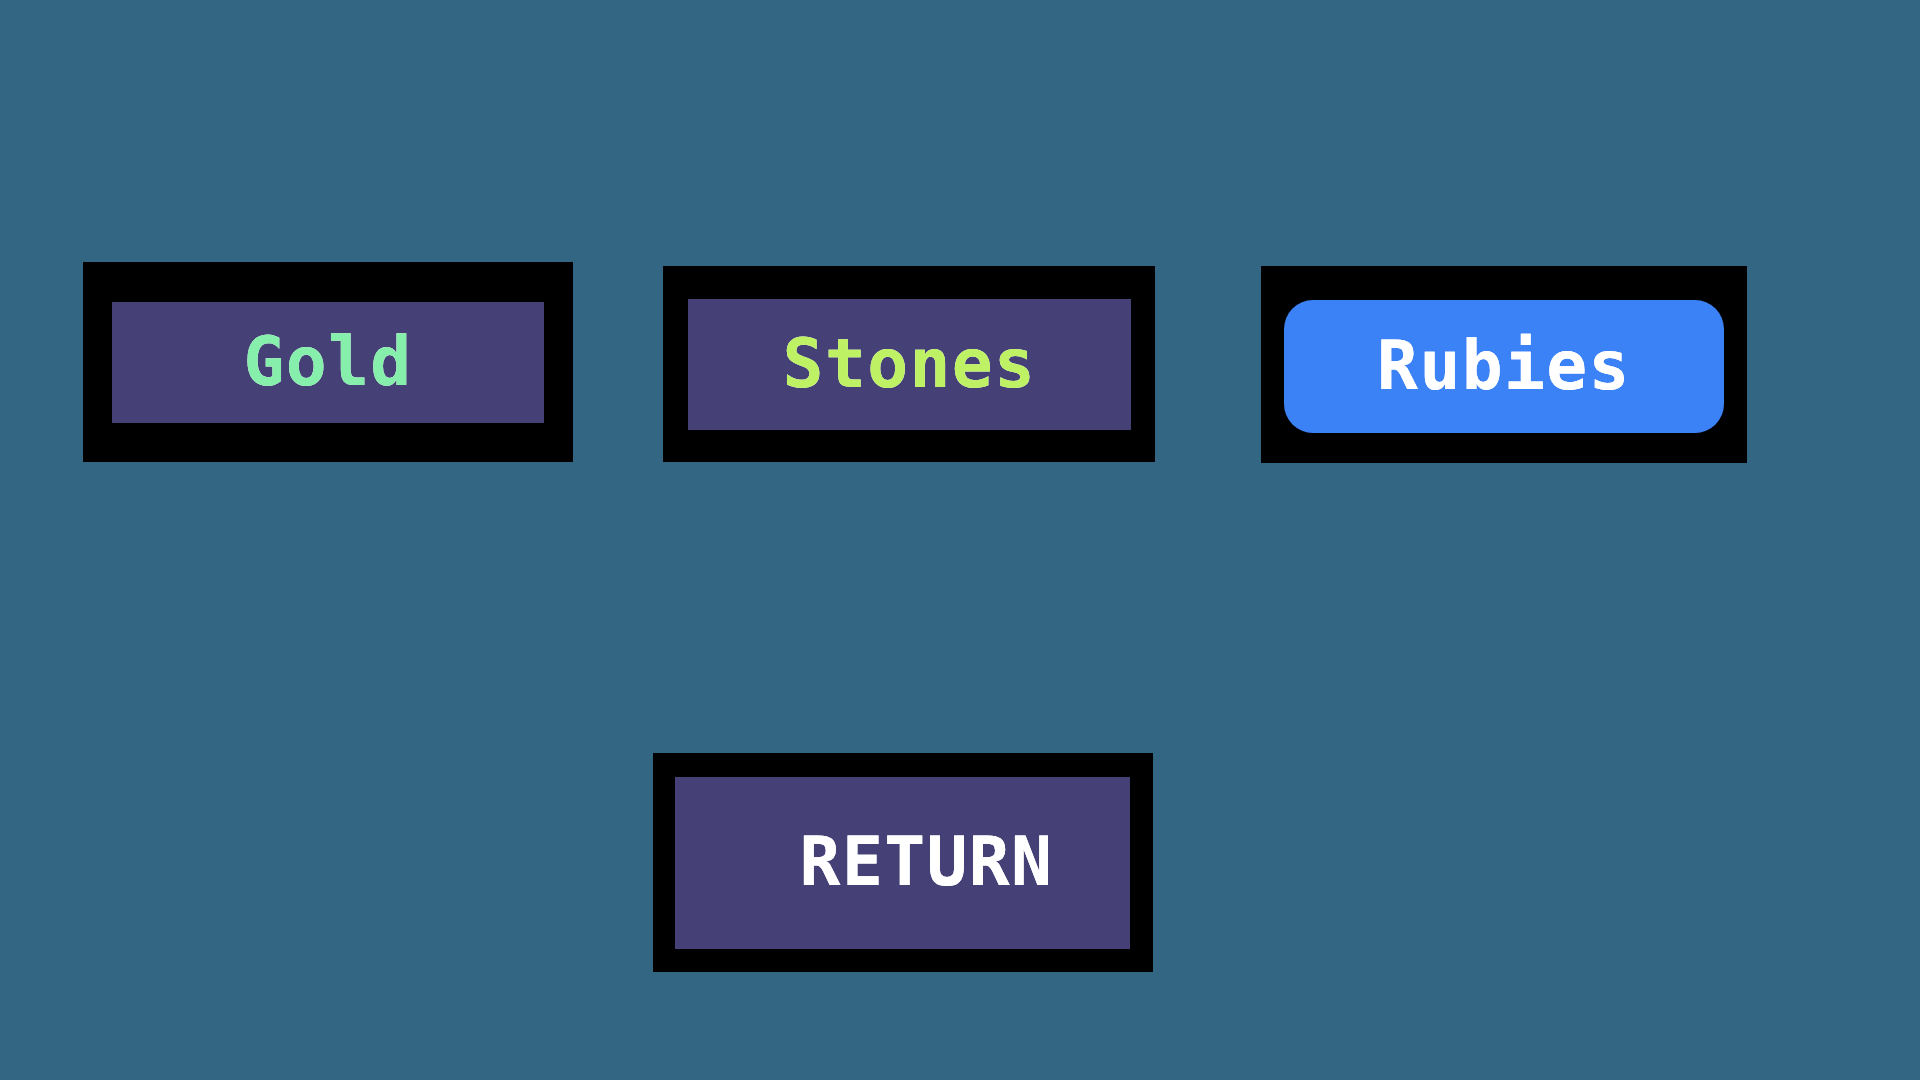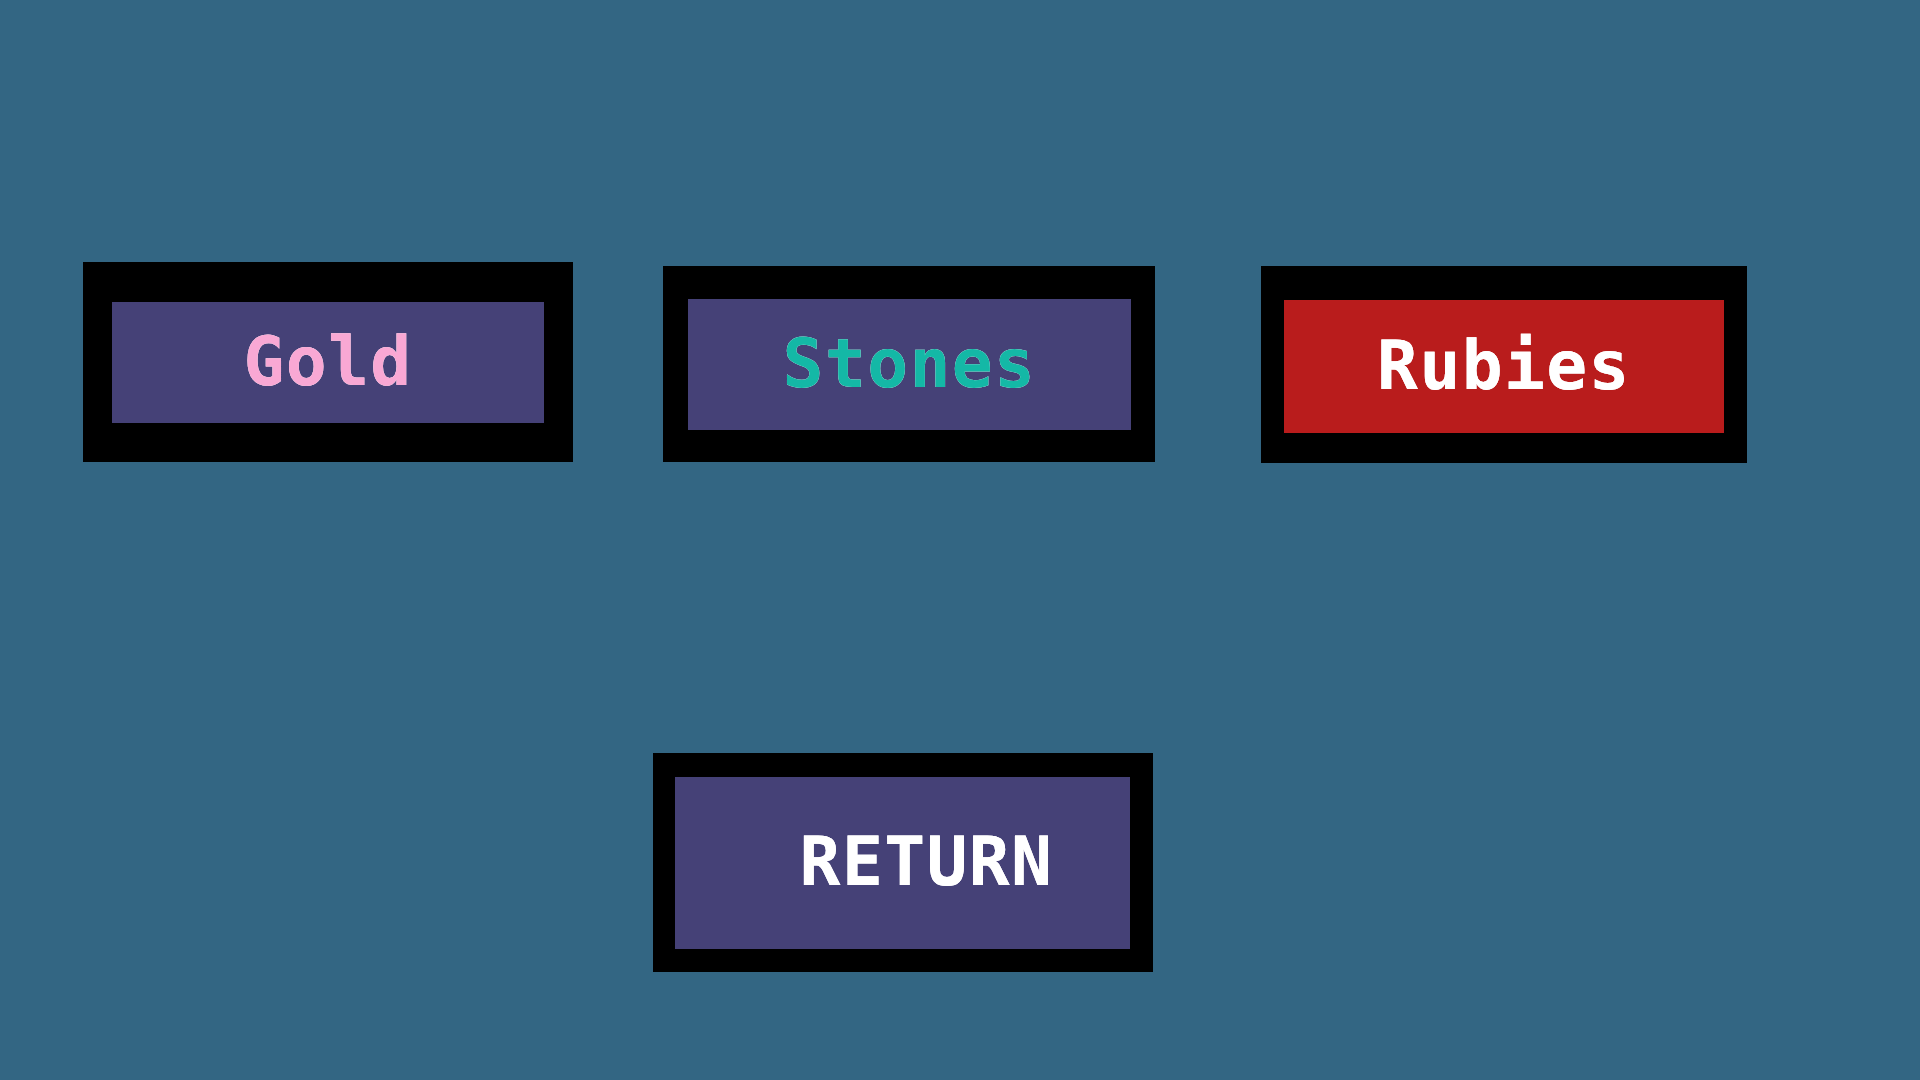--- a/index.html
+++ b/index.html
@@ -116,32 +116,32 @@
   }
   #btn-return .btn-label { font-size: 68px; }
 </style>
 </head>
 <body>
 
 <div id="game-screen" style="background: rgb(51, 102, 131);">
 
   <div class="pixel-button" id="btn-gold" style="background: rgb(0, 0, 0);">
     <div class="btn-face" style="background: rgb(69, 65, 119);">
-      <span class="btn-label" style="color: #f9a8d4;">Gold</span>
+      <span class="btn-label" style="color: #86efac;">Gold</span>
     </div>
   </div>
 
   <div class="pixel-button" id="btn-stones" style="background: rgb(0, 0, 0);">
     <div class="btn-face" style="background: rgb(69, 65, 119);">
-      <span class="btn-label" style="color: #14b8a6; text-align: center;">Stones</span>
+      <span class="btn-label" style="color: #bef264; text-align: center;">Stones</span>
     </div>
   </div>
 
   <div class="pixel-button" id="btn-rubies" style="background: rgb(0, 0, 0);">
-    <div class="btn-face" style="background: #b91c1c;">
+    <div class="btn-face" style="background: #3b82f6; border-radius: 29px;">
       <span class="btn-label" style="color: rgb(255, 255, 255);">Rubies</span>
     </div>
   </div>
 
   <div class="pixel-button" id="btn-return" style="background: rgb(0, 0, 0);">
     <div class="btn-face" style="background: rgb(69, 65, 119);">
       <span class="btn-label" style="color: rgb(255, 255, 255);">RETURN</span>
     </div>
   </div>
 

